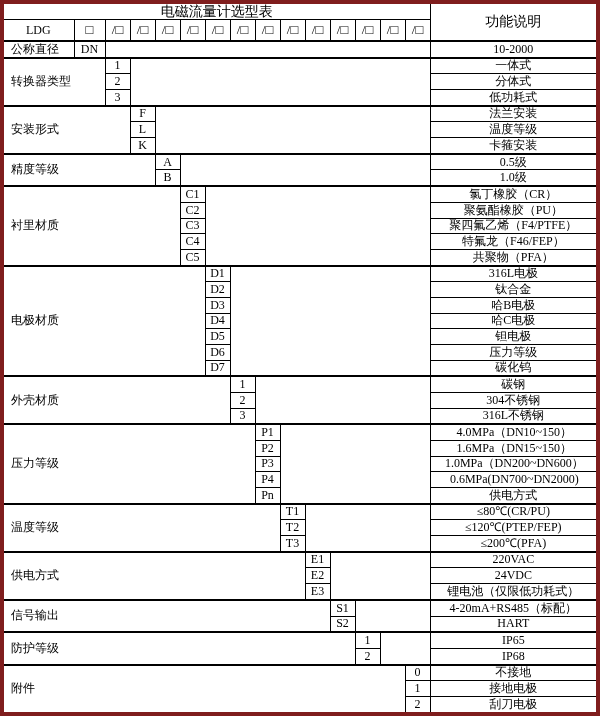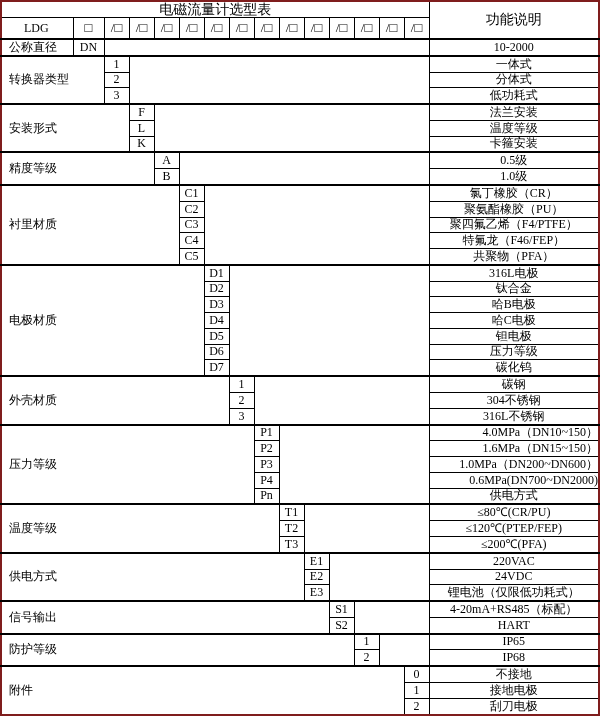--- a/index.html
+++ b/index.html
@@ -3,36 +3,36 @@
 <meta charset="utf-8">
 <style>
   html,body{margin:0;padding:0;background:#fff;}
   body{width:600px;height:716px;}
   table.sel{
     border-collapse:collapse;
     table-layout:fixed;
     width:600px;height:716px;
     background:#fff;color:#000;
     font-family:"Liberation Serif",serif;
-    border:2px solid #7f1d1d;
+    border:4px solid #7f1d1d;
   }
   td{
     border:1px solid #000;
     padding:0;
     font-size:12px;
     line-height:1.1;
     text-align:center;
     vertical-align:middle;
     overflow:hidden;
     white-space:nowrap;
   }
   tr.gb td{border-top-width:2px;}
   td.lab{text-align:left;padding-left:7px;}
   td.ldg{text-align:left;padding-left:22px;}
-  td.left{text-align:right;padding-left:2px;}
+  td.left{text-align:center;padding-left:2px;}
   td.title{font-size:14px;}
   td.func{font-size:14px;}
   td.slot,td.base{font-size:13px;}
   tr.r-title{height:16px;}
   tr.r-model{height:21px;}
 </style>
 </head>
 <body>
 
 <table class="sel">

